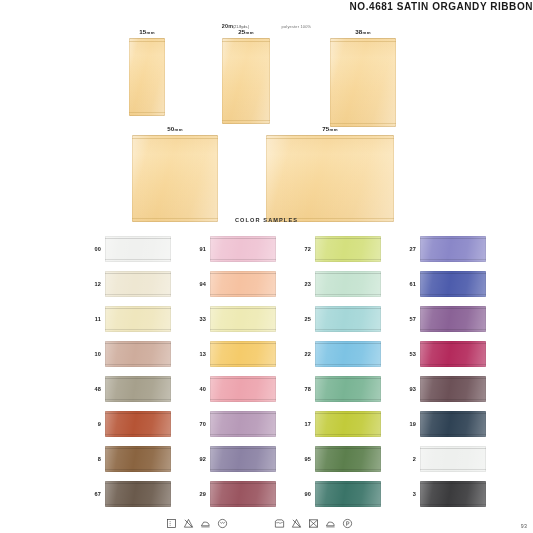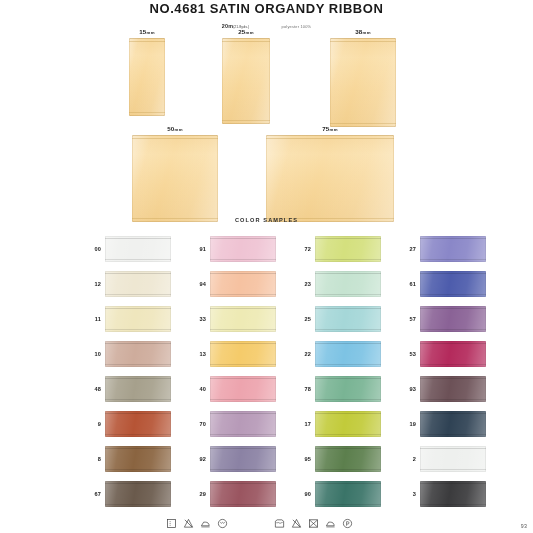--- a/index.html
+++ b/index.html
@@ -15,22 +15,22 @@
     overflow: hidden;
     color: #231f20;
   }
 
   
   .page-title {
     position: absolute;
     top: 1px;
     left: 0;
     width: 533px;
-    text-align: center;
-    font-size: 13px;
+    text-align: right;
+    font-size: 10px;
     font-weight: bold;
     letter-spacing: 0.55px;
     color: #1a1a1a;
     white-space: nowrap;
   }
   .subtitle-row {
     position: absolute;
     top: 14px;
     left: 0;
     width: 533px;

